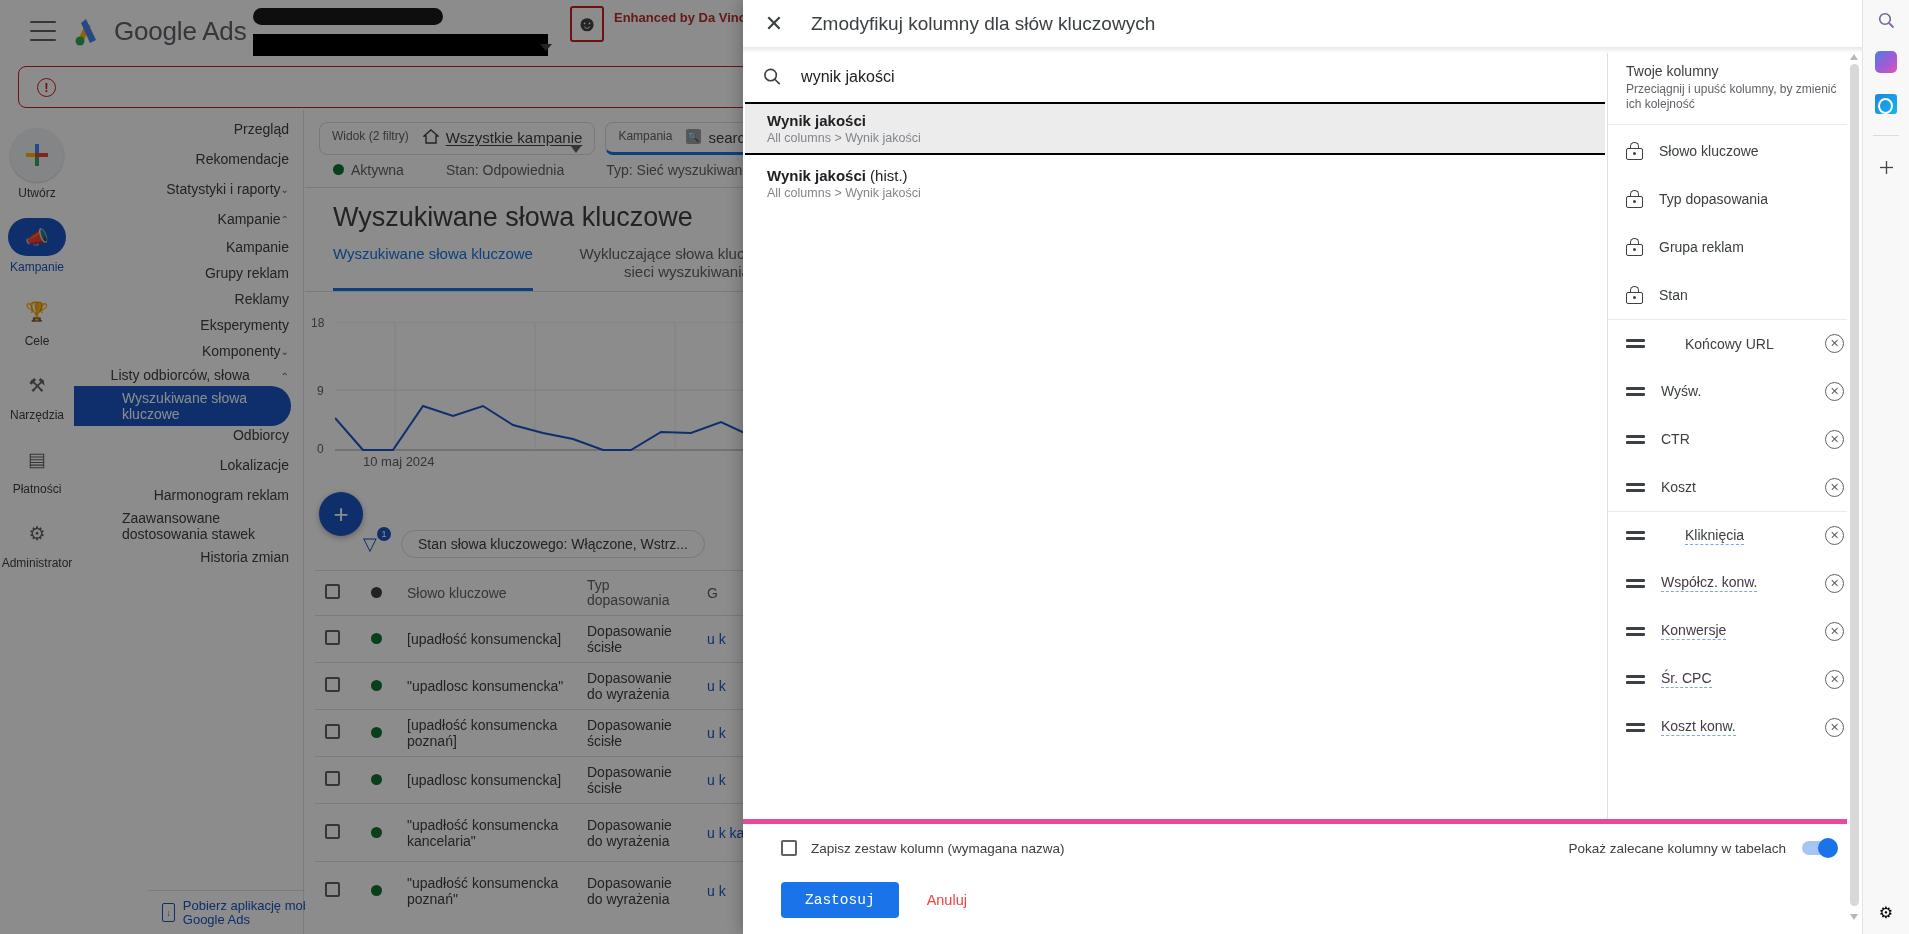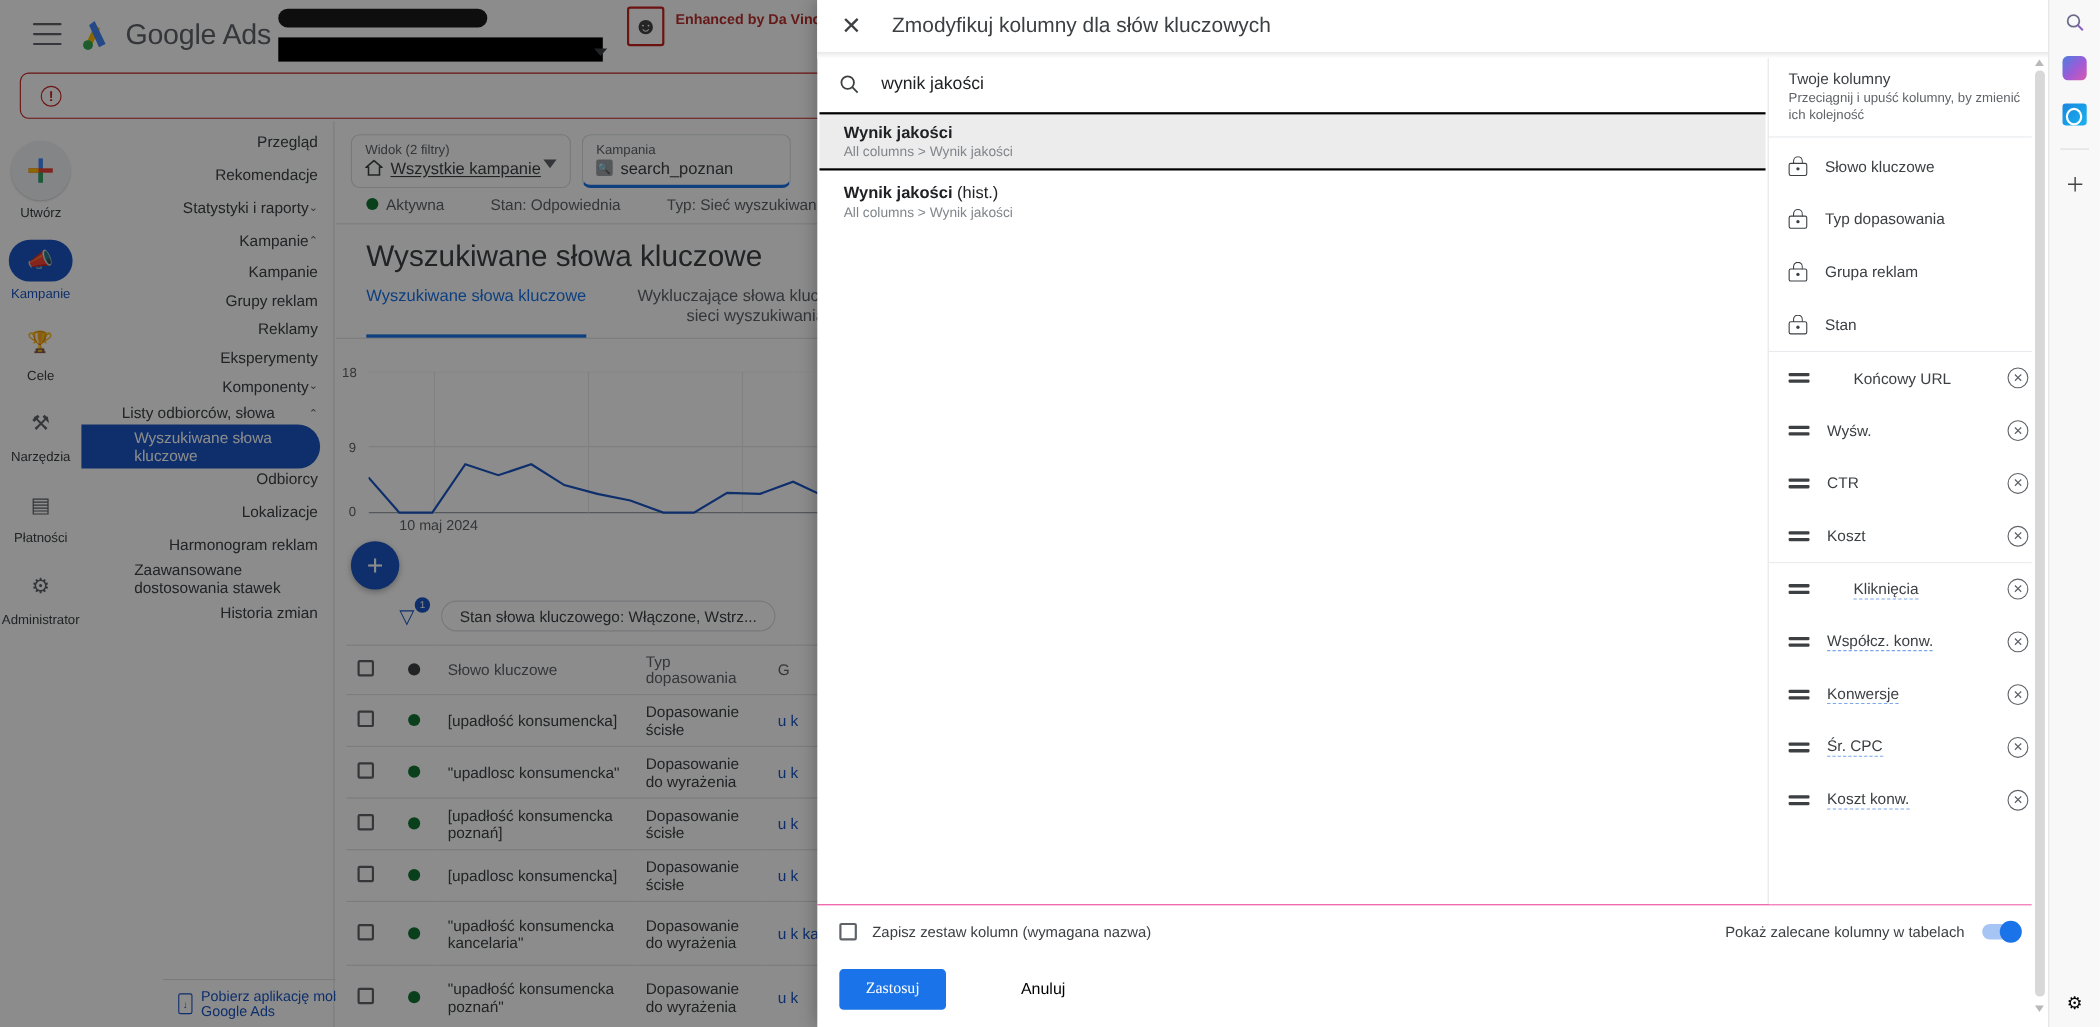--- a/index.html
+++ b/index.html
@@ -88,21 +88,21 @@
     border-top:1px solid #e0e0e0; display:flex; align-items:center; gap:8px; padding:0 14px;
     font-size:13px;color:#1a56c4;line-height:14px;
   }
   .mob-ic{width:15px;height:19px;border:1.6px solid #1a56c4;border-radius:2px;display:flex;align-items:center;justify-content:center;font-size:9px;}
 
   
   .main { position:absolute; left:305px; top:110px; width:1557px; height:824px; background:#fff; overflow:hidden;}
   .filterbar { display:flex; gap:10px; padding: 12px 14px 0 14px;}
   .fchip {
     border:1px solid #dadce0; border-radius:8px; padding:6px 12px; min-width:200px;
-    display:flex;flex-direction:column;gap:2px;position:relative;cursor:pointer;
+    display:flex;flex-direction:row;gap:14px;position:relative;cursor:pointer;
   }
   .fchip .flabel { font-size:12px;color:#5f6368;}
   .fchip .fval { font-size:15px;color:#3c4043;display:flex;align-items:flex-start;gap:7px;}
   .fchip .fval u { text-decoration: underline; text-underline-offset:2px;}
   .fcaret{position:absolute;right:12px;top:22px;width:0;height:0;border-left:6px solid transparent;border-right:6px solid transparent;border-top:8px solid #5f6368;}
   .fchip.sel { border-bottom: 3px solid #1a73e8; }
   .sq-ic{width:15px;height:15px;background:#9aa0a6;border-radius:2px;color:#fff;font-size:10px;display:flex;align-items:center;justify-content:center;}
 
   .statusline { display:flex;gap:42px;align-items:center;padding:7px 0 9px 28px;font-size:14px;color:#5f6368; border-bottom:1px solid #e0e0e0;}
   .dot-green{width:11px;height:11px;border-radius:50%;background:#137333;display:inline-block;margin-right:7px;}
@@ -184,32 +184,32 @@
   .drag { width:19px; flex:0 0 19px; display:flex;flex-direction:column;gap:3px;}
   .drag i { display:block;height:3px;background:#3c4043;border-radius:1px;}
   .yc-label { font-size:14px;color:#3c4043; flex:1; }
   .yc-label.dashed { border-bottom: 1px dashed #7aa7ec; padding-bottom:1px; display:inline-block; flex:0 0 auto;}
   .yc-spacer{flex:1;}
   .rm {
     width:19px;height:19px;border:1.5px solid #5f6368;border-radius:50%;color:#5f6368;
     font-size:11px; display:flex;align-items:center;justify-content:center; cursor:pointer; flex:0 0 19px;
   }
 
-  .dlg-footer { border-top:1px solid #ec4899; padding: 16px 26px 16px 20px;}
+  .dlg-footer { border-top:5px solid #ec4899; padding: 16px 26px 16px 38px;}
   .foot-row1 { display:flex; align-items:center; justify-content:space-between;}
   .chk-wrap{display:flex;align-items:center;gap:14px;cursor:pointer;}
   .chk{width:16px;height:16px;border:2px solid #5f6368;border-radius:2px;}
   .chk-lbl{font-size:13.5px;color:#3c4043;}
   .tog-wrap{display:flex;align-items:center;gap:16px;cursor:pointer;}
   .tog-lbl{font-size:13.5px;color:#3c4043;}
   .tog{width:34px;height:14px;border-radius:7px;background:#a6c4f4;position:relative;}
   .tog::after{content:"";position:absolute;right:-2px;top:-3px;width:20px;height:20px;border-radius:50%;background:#1a73e8;}
   .foot-row2{display:flex;align-items:center;gap:22px;margin-top:26px;}
-  .btn-apply{background:#1a73e8;color:#fff;border:none;border-radius:4px;padding:10px 24px;font-size:14.5px;cursor:pointer;font-family:Liberation Serif, serif;}
-  .btn-cancel{background:transparent;border:none;color:#000000;font-size:14.5px;cursor:pointer;font-family:"Liberation Sans",sans-serif;padding:10px 6px;margin-left:40px;}
+  .btn-apply{background:#1a73e8;color:#fff;border:none;border-radius:4px;padding:10px 24px;font-size:14.5px;cursor:pointer;font-family:Liberation Mono, monospace;}
+  .btn-cancel{background:transparent;border:none;color:#ef4444;font-size:14.5px;cursor:pointer;font-family:"Liberation Sans",sans-serif;padding:10px 6px;}
 
   
   .dlg-scroll{position:absolute;right:0;top:52px;bottom:0;width:15px;background:#fff;z-index:5;}
   .dlg-scroll .thumb{position:absolute;left:3px;top:12px;width:9px;bottom:28px;background:#d8d8d8;border-radius:5px;}
   .dlg-scroll .up{position:absolute;left:3px;top:2px;width:0;height:0;border-left:4px solid transparent;border-right:4px solid transparent;border-bottom:6px solid #b8b8b8;}
   .dlg-scroll .down{position:absolute;left:3px;bottom:14px;width:0;height:0;border-left:4px solid transparent;border-right:4px solid transparent;border-top:6px solid #b8b8b8;}
 
   
   #edge-rail {
     position:absolute; right:0; top:0; width:47px; height:934px; background:#f8f8f8;

